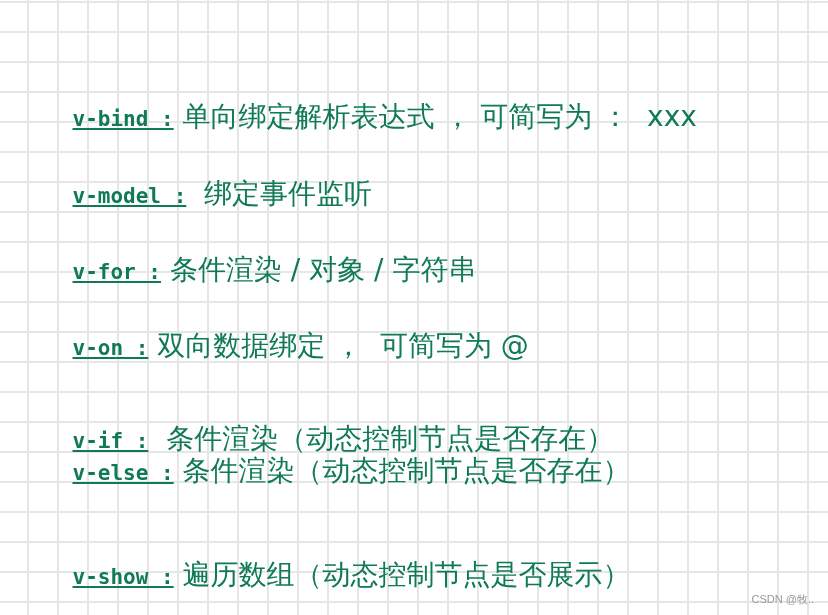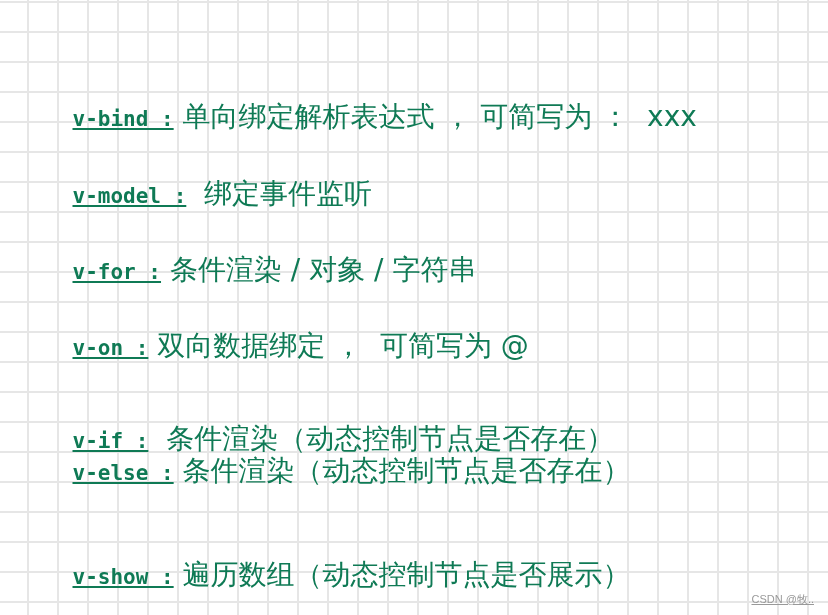--- a/index.html
+++ b/index.html
@@ -16,21 +16,21 @@
     position: absolute; left: 58px;
     color: #0f7a55;
     font-size: 29px;
     white-space: pre;
     line-height: 36px;
   }
   .code { font-family: "DejaVu Sans Mono", monospace; font-weight: bold; font-size: 21px; text-decoration: underline; }
   .desc { font-family: "DejaVu Sans", sans-serif; font-size: 28px; text-align: right; }
   .watermark {
     position: absolute; right: 14px; bottom: 8px;
-    font-family: "Liberation Sans", sans-serif; font-size: 11px; color: #999; text-decoration: underline;
+    font-family: "Liberation Sans", sans-serif; font-size: 11px; color: #999;
   }
 </style>
 </head>
 <body>
 
 <div class="line" style="top:62px">
   <span class="code">v-bind :</span><span class="desc"> 单向绑定解析表达式 ， 可简写为 ：  xxx</span>
 </div>
 <div class="line" style="top:139px">
   <span class="code">v-model :</span><span class="desc">  绑定事件监听</span>

